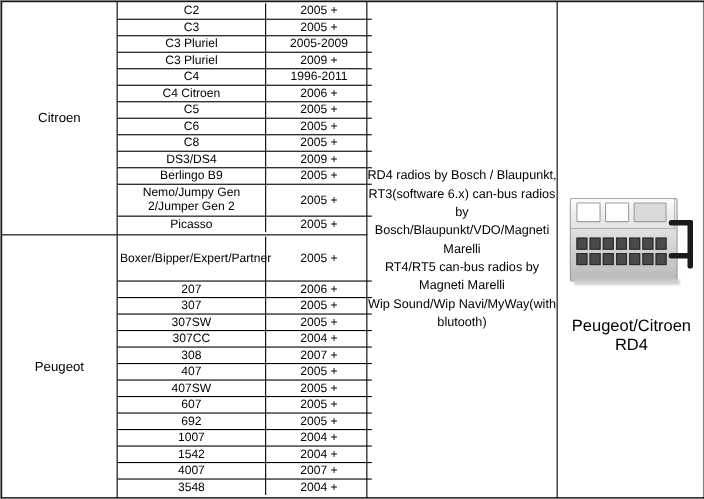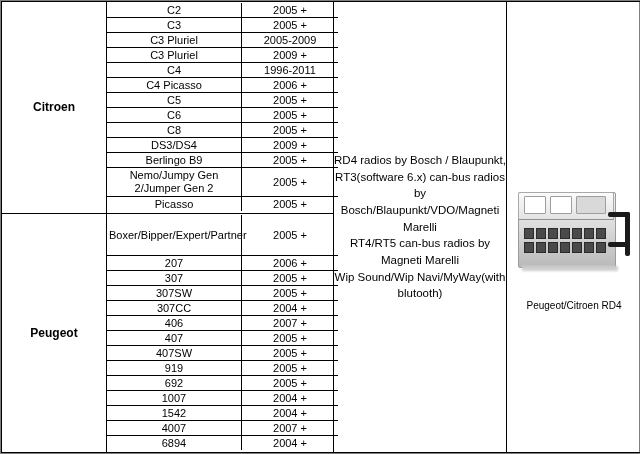--- a/index.html
+++ b/index.html
@@ -30,21 +30,21 @@
     table-layout: fixed;
   }
   table.main td {
     border: 1px solid #000000;
     padding: 0;
     vertical-align: middle;
     text-align: center;
   }
   .brand-cell {
     width: 104px;
-    font-weight: bold;
+    font-weight: normal;
     font-size: 12px;
     text-align: center;
   }
   .models-cell {
     width: 226px;
     padding: 0;
     vertical-align: top;
   }
   .radios-cell {
     width: 172px;
@@ -100,21 +100,21 @@
   }
 
   
   .conn-wrap {
     position: relative;
     width: 124px;
     height: 112px;
     margin: 38px auto 0 auto;
   }
   .conn-caption {
-    font-size: 10px;
+    font-size: 15px;
     margin-top: 6px;
     text-align: center;
   }
   .conn-body {
     position: absolute;
     left: 6px;
     top: 10px;
     width: 96px;
     height: 74px;
     background: linear-gradient(180deg, #efefef 0%, #dcdcdc 45%, #b9b9b9 100%);
@@ -199,21 +199,21 @@
           </tr>
           <tr>
             <td class="model">C3 Pluriel</td>
             <td class="years">2009 +</td>
           </tr>
           <tr>
             <td class="model">C4</td>
             <td class="years">1996-2011</td>
           </tr>
           <tr>
-            <td class="model">C4 Picasso</td>
+            <td class="model">C4 Citroen</td>
             <td class="years">2006 +</td>
           </tr>
           <tr>
             <td class="model">C5</td>
             <td class="years">2005 +</td>
           </tr>
           <tr>
             <td class="model">C6</td>
             <td class="years">2005 +</td>
           </tr>
@@ -294,53 +294,53 @@
           </tr>
           <tr>
             <td class="model">307SW</td>
             <td class="years">2005 +</td>
           </tr>
           <tr>
             <td class="model">307CC</td>
             <td class="years">2004 +</td>
           </tr>
           <tr>
-            <td class="model">406</td>
+            <td class="model">308</td>
             <td class="years">2007 +</td>
           </tr>
           <tr>
             <td class="model">407</td>
             <td class="years">2005 +</td>
           </tr>
           <tr>
             <td class="model">407SW</td>
             <td class="years">2005 +</td>
           </tr>
           <tr>
-            <td class="model">919</td>
+            <td class="model">607</td>
             <td class="years">2005 +</td>
           </tr>
           <tr>
             <td class="model">692</td>
             <td class="years">2005 +</td>
           </tr>
           <tr>
             <td class="model">1007</td>
             <td class="years">2004 +</td>
           </tr>
           <tr>
             <td class="model">1542</td>
             <td class="years">2004 +</td>
           </tr>
           <tr>
             <td class="model">4007</td>
             <td class="years">2007 +</td>
           </tr>
           <tr>
-            <td class="model">6894</td>
+            <td class="model">3548</td>
             <td class="years">2004 +</td>
           </tr>
         </tbody>
             </table>
       </td>
     </tr>
   </tbody>
     </table>
 </div>
 

